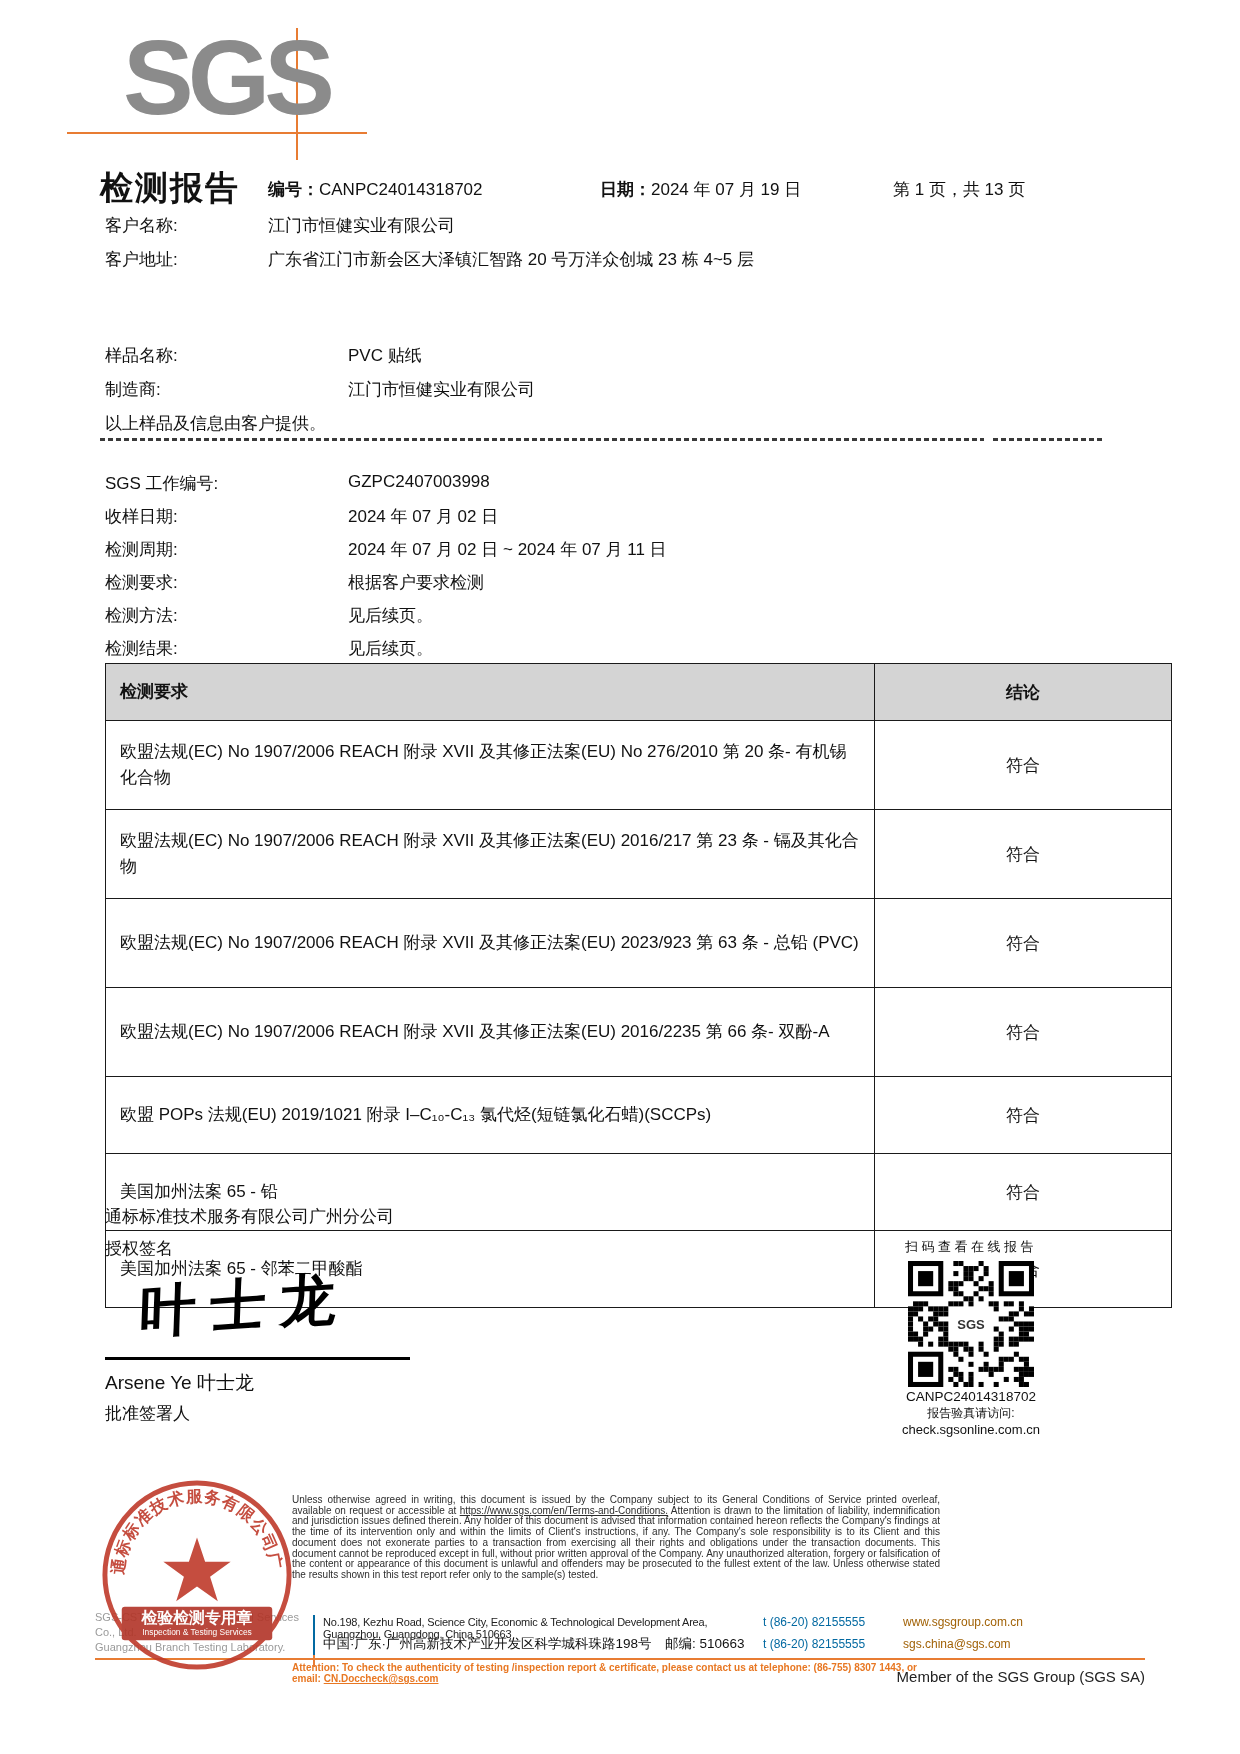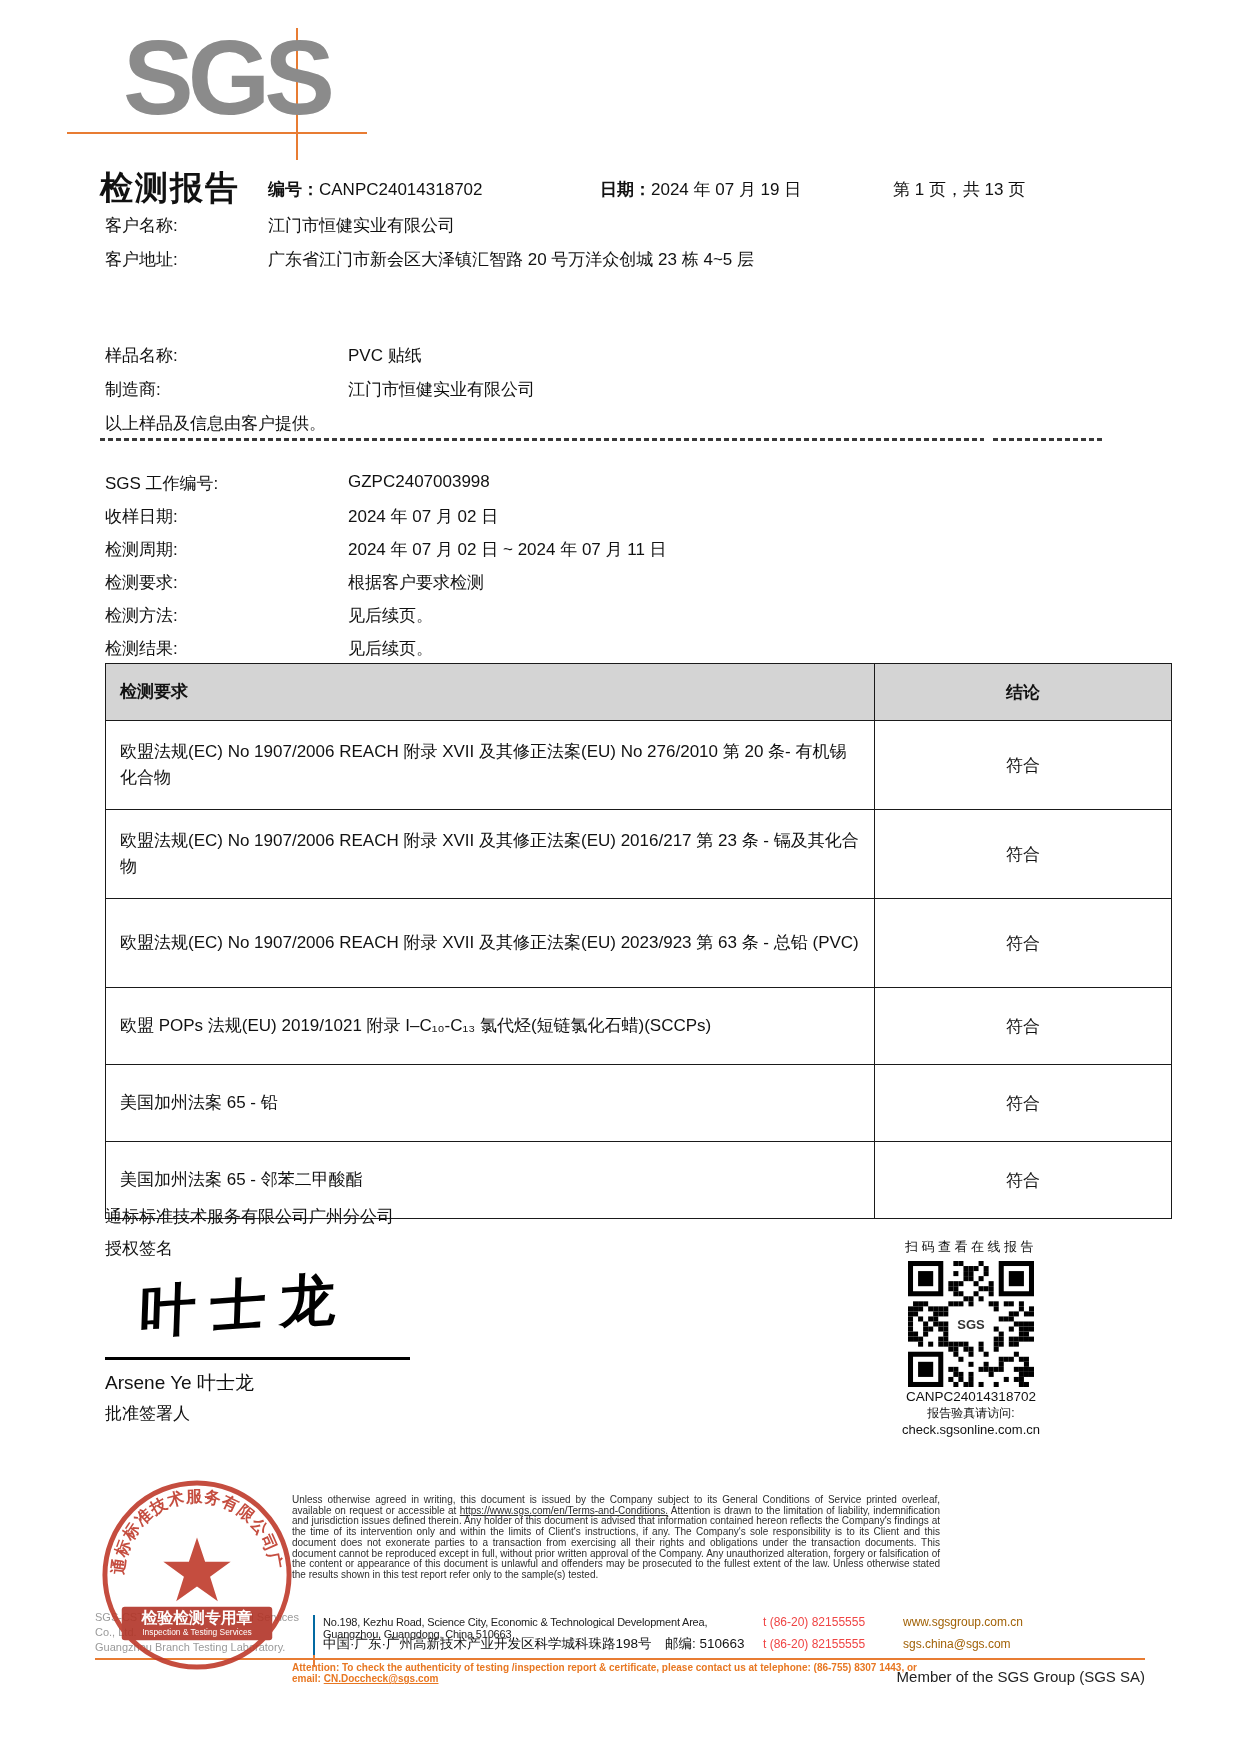--- a/index.html
+++ b/index.html
@@ -63,21 +63,21 @@
          text-align:justify;color:#2e2e2e;z-index:2;}
   .legal .lnk{text-decoration:underline;}
   .attention{position:absolute;left:292px;top:1662px;width:648px;font-size:10px;line-height:11px;
              font-weight:bold;color:#e87722;}
   .attention .mail{text-decoration:underline;}
   .addr{position:absolute;left:313px;top:1615px;width:737px;border-left:2px solid #0369a1;
         padding-left:8px;z-index:2;}
   .addr-row{display:flex;align-items:baseline;height:20px;}
   .addr-en{flex:0 0 440px;font-size:11px;color:#222;letter-spacing:-.2px;}
   .addr-cn{flex:0 0 440px;font-size:13.5px;color:#111;}
-  .addr-tel{flex:0 0 140px;font-size:12px;color:#ef4444;}
+  .addr-tel{flex:0 0 140px;font-size:12px;color:#0369a1;}
   .addr-web{flex:1;font-size:12px;color:#a16207;}
   .orange-rule{position:absolute;left:95px;top:1658px;width:1050px;height:2px;background:#e87c33;}
   .orange-tick{position:absolute;left:313px;top:1651px;width:2px;height:16px;background:#e87c33;}
   .member{position:absolute;right:95px;top:1668px;font-size:15px;color:#222;}
 </style>
 </head>
 <body>
 
 <div class="page">
 
@@ -134,20 +134,24 @@
     <tr>
       <td class="c-req r2">欧盟法规(EC) No 1907/2006 REACH 附录 XVII 及其修正法案(EU) No 276/2010 第 20 条- 有机锡化合物</td>
       <td class="c-con r2">符合</td>
     </tr>
     <tr>
       <td class="c-req r2">欧盟法规(EC) No 1907/2006 REACH 附录 XVII 及其修正法案(EU) 2016/217 第 23 条 - 镉及其化合物</td>
       <td class="c-con r2">符合</td>
     </tr>
     <tr>
       <td class="c-req r2">欧盟法规(EC) No 1907/2006 REACH 附录 XVII 及其修正法案(EU) 2023/923 第 63 条 - 总铅 (PVC)</td>
+      <td class="c-con r2">符合</td>
+    </tr>
+    <tr>
+      <td class="c-req r2">欧盟法规(EC) No 1907/2006 REACH 附录 XVII 及其修正法案(EU) 2016/2235 第 66 条- 双酚-A</td>
       <td class="c-con r2">符合</td>
     </tr>
     <tr>
       <td class="c-req r1">欧盟 POPs 法规(EU) 2019/1021 附录 I–C₁₀-C₁₃ 氯代烃(短链氯化石蜡)(SCCPs)</td>
       <td class="c-con r1">符合</td>
     </tr>
     <tr>
       <td class="c-req r1">美国加州法案 65 - 铅</td>
       <td class="c-con r1">符合</td>
     </tr>

